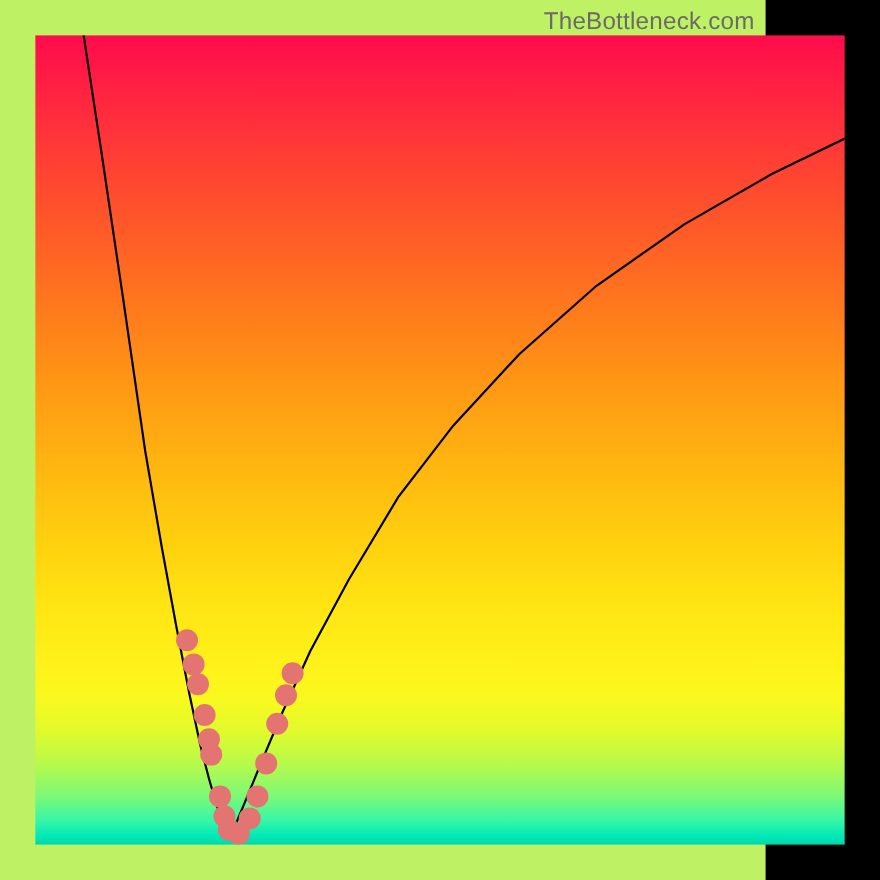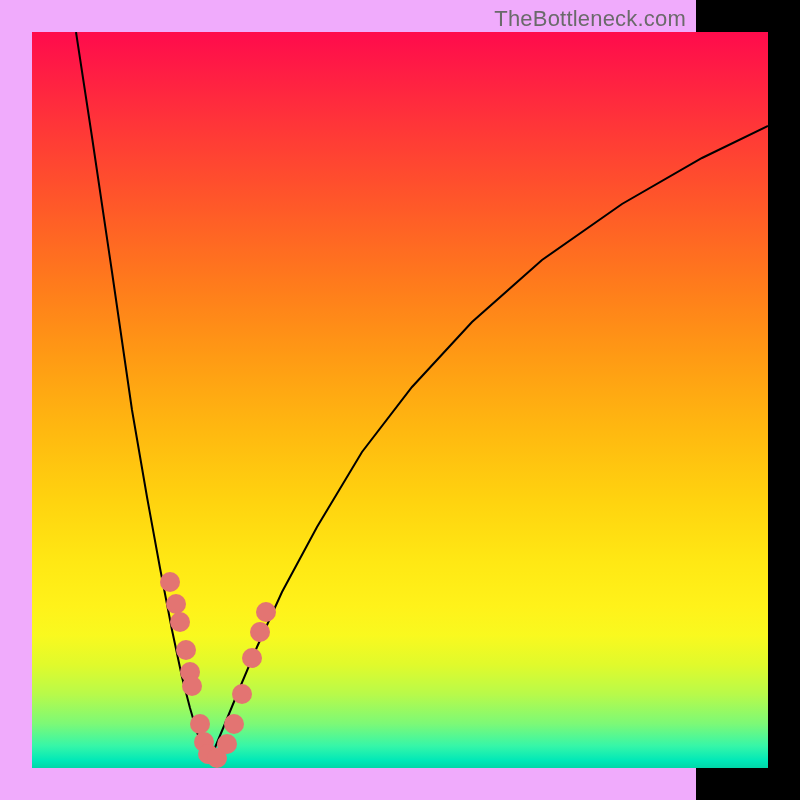--- a/index.html
+++ b/index.html
@@ -10,21 +10,21 @@
     background: #000;
     font-family: Arial, Helvetica, sans-serif;
     overflow: hidden;
   }
   .frame {
     position: absolute;
     top: 0;
     left: 0;
     width: 696px;
     height: 800px;
-    background: #f0abfc;
+    background: #bef264;
   }
   .plot-area {
     position: absolute;
     top: 32px;
     left: 32px;
     width: 736px;
     height: 736px;
     overflow: hidden;
   }
   .gradient {

